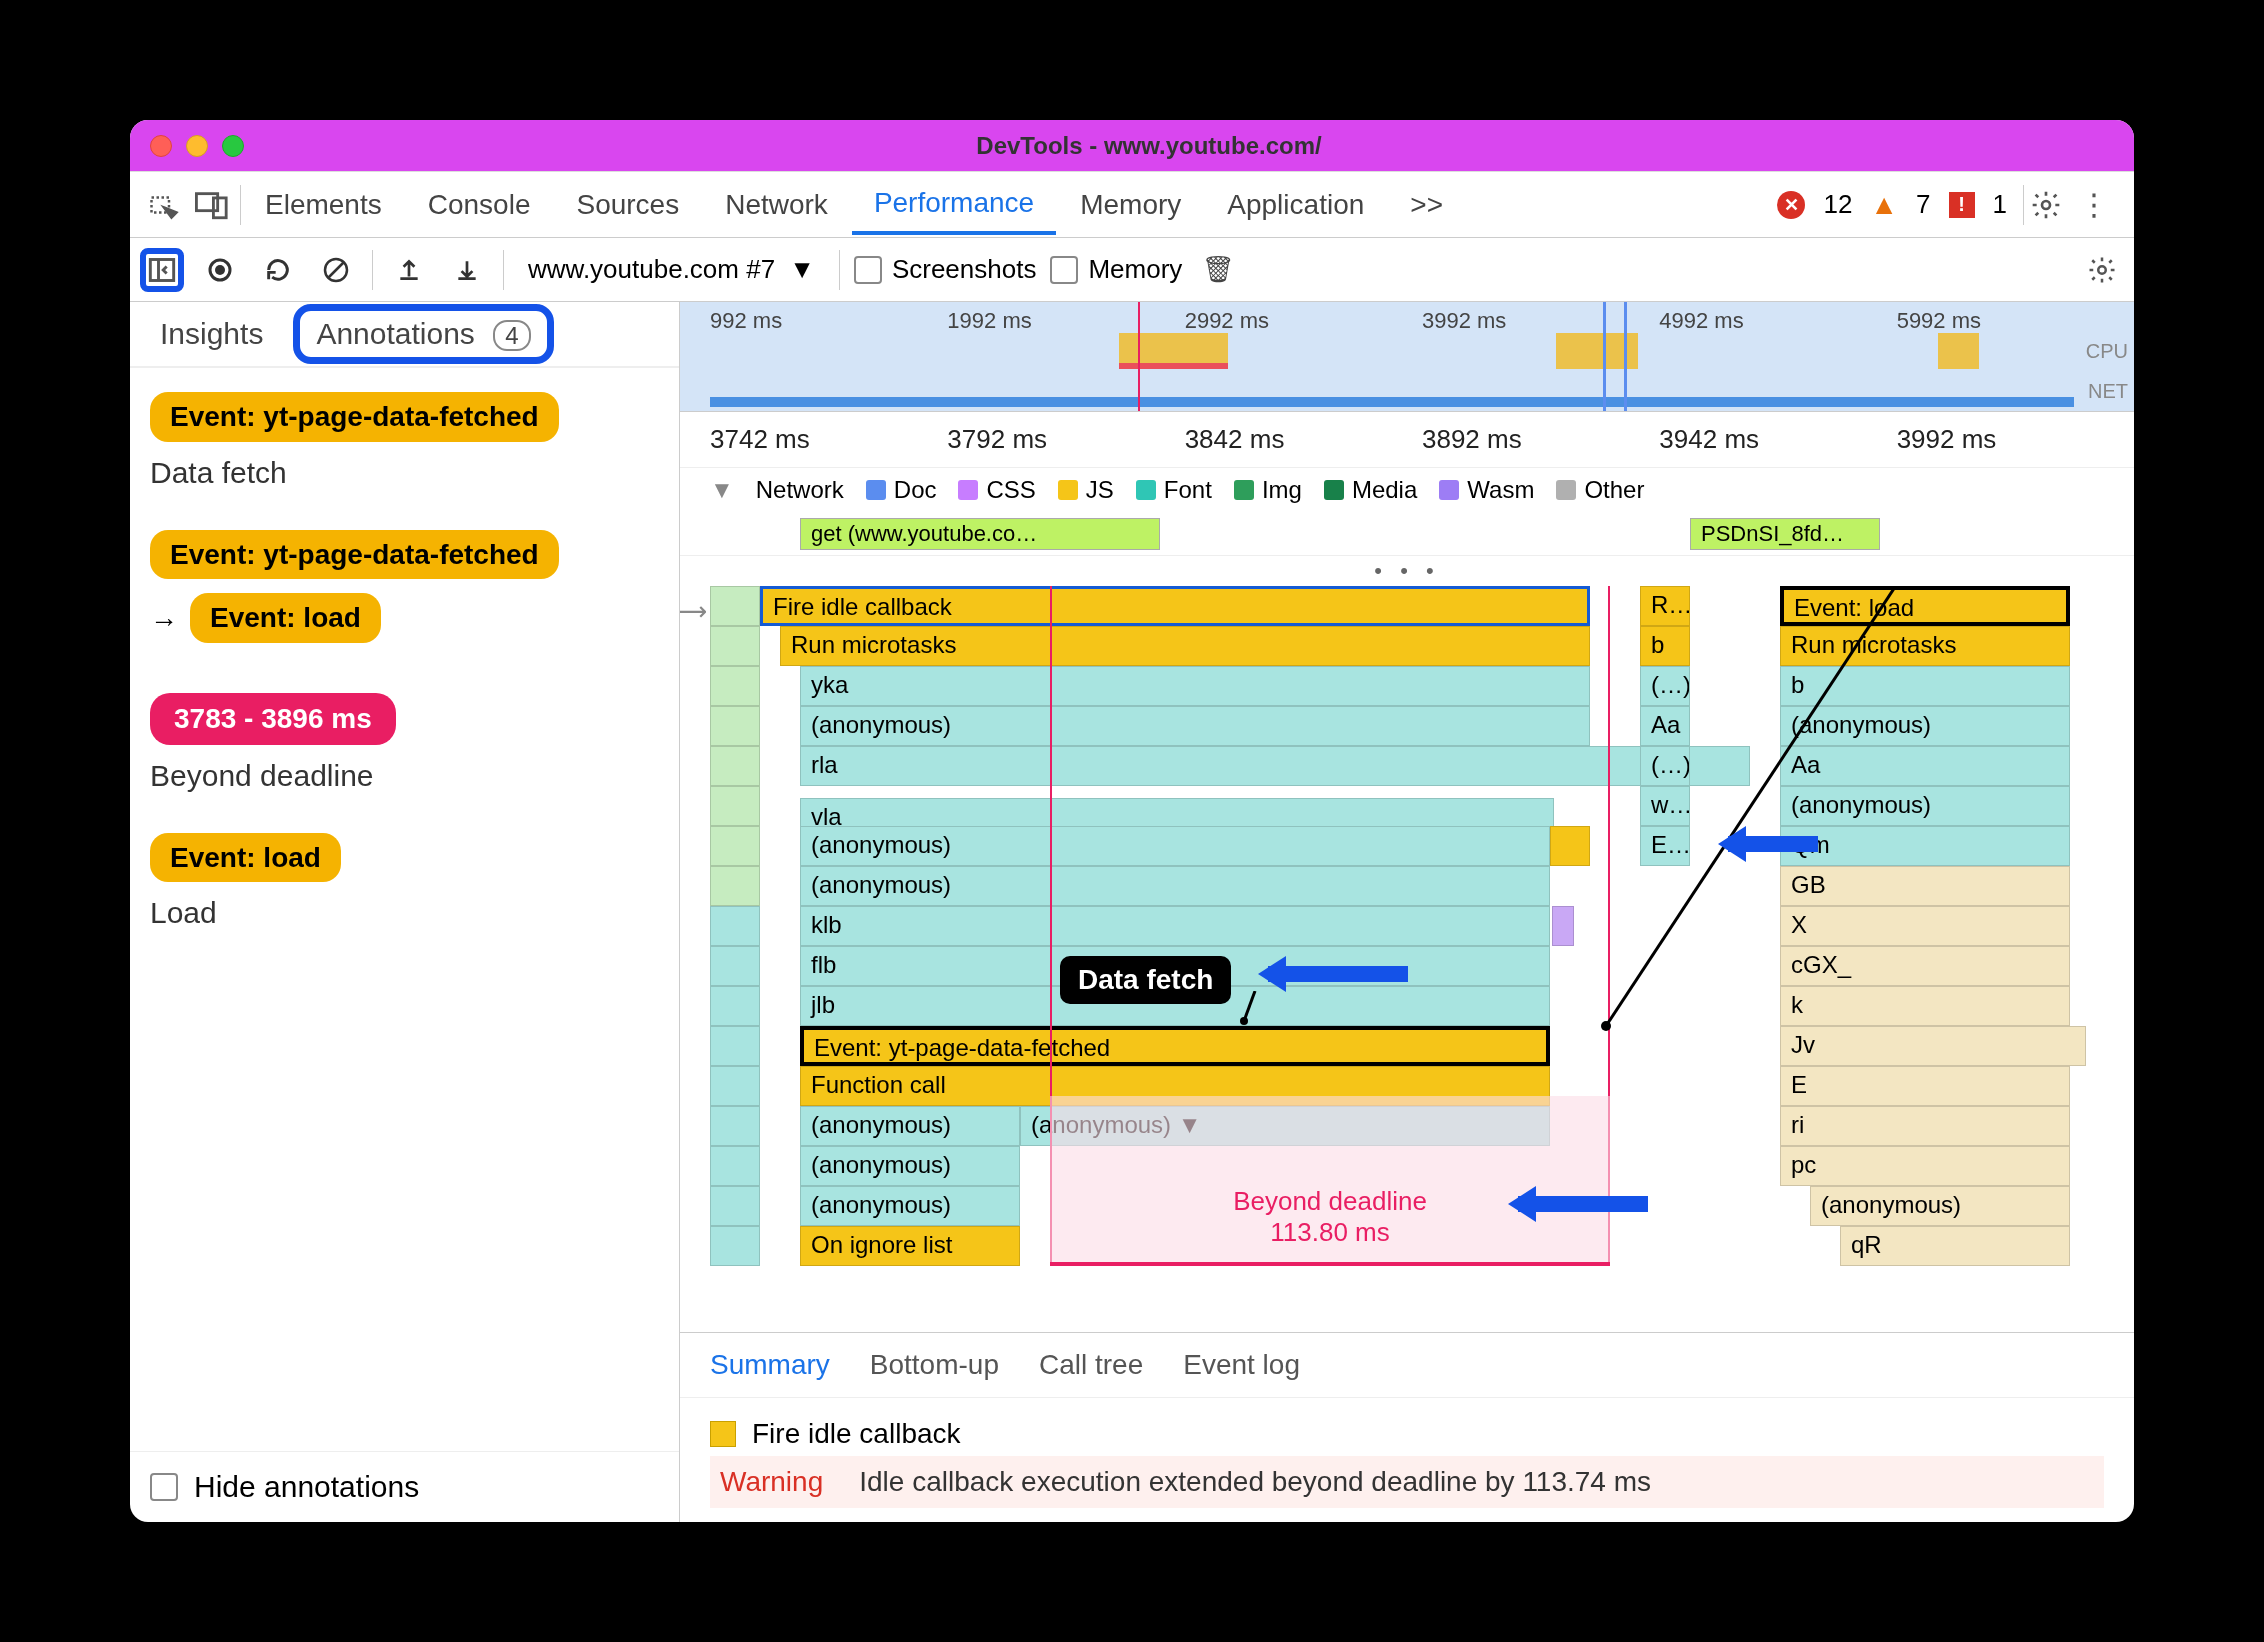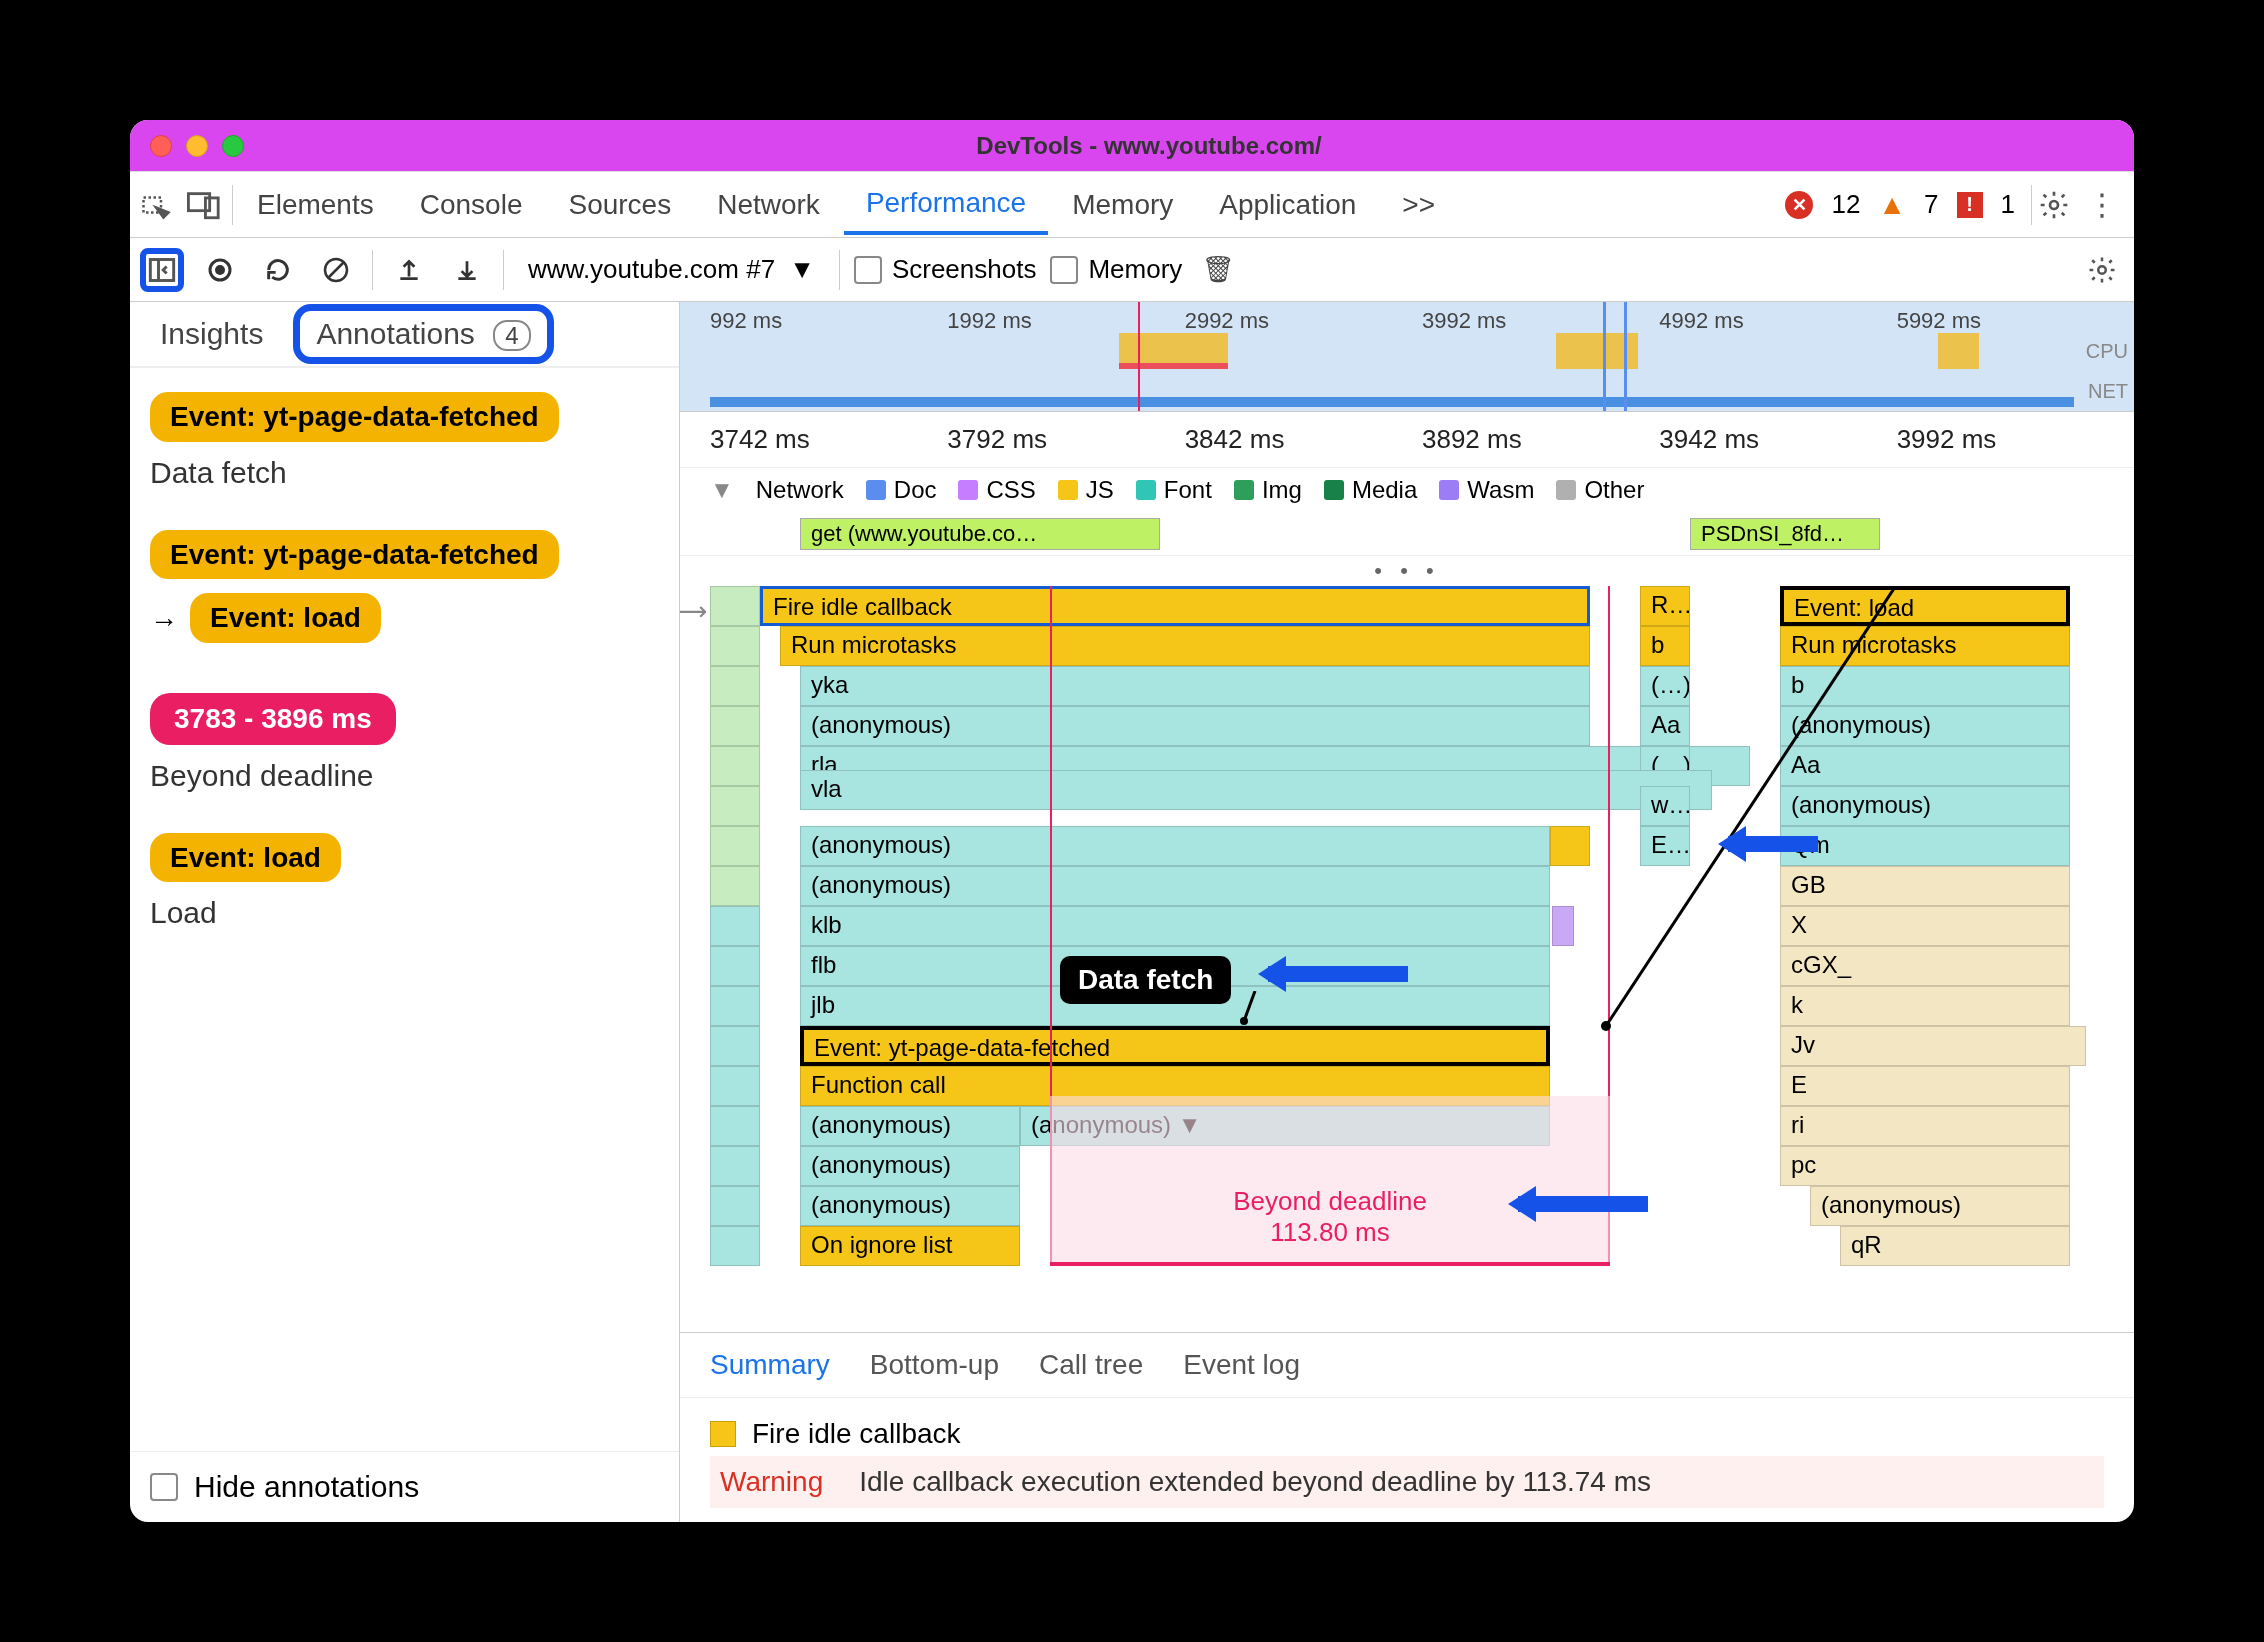--- a/index.html
+++ b/index.html
@@ -6,21 +6,21 @@
 body { font-family: -apple-system, "Helvetica Neue", Arial, sans-serif; background: #000; width: 2264px; height: 1642px; overflow: hidden; }
 .outer { padding: 120px 130px; }
 .window { width: 2004px; height: 1402px; background: #fff; border-radius: 18px; box-shadow: 0 30px 80px rgba(0,0,0,0.5); overflow: hidden; display: flex; flex-direction: column; }
 .titlebar { height: 52px; display: flex; align-items: center; padding: 0 20px; border-bottom: 1px solid #ddd; background: #d946ef; }
 .traffic { display: flex; gap: 14px; }
 .dot { width: 22px; height: 22px; border-radius: 50%; }
 .dot.red { background: #ff5f57; border: 1px solid #e0443e; }
 .dot.yellow { background: #febc2e; border: 1px solid #d89e22; }
 .dot.green { background: #28c840; border: 1px solid #1aab29; }
 .title { flex: 1; text-align: center; font-size: 24px; font-weight: 600; color: #333; margin-right: 60px; }
-.tabs { height: 66px; display: flex; align-items: center; border-bottom: 1px solid #ccc; padding: 0 6px; font-size: 28px; gap: 2px; }
+.tabs { height: 66px; display: flex; align-items: center; border-bottom: 1px solid #ccc; padding: 0 14px; font-size: 28px; gap: 2px; }
 .tab-item { padding: 12px 22px; color: #444; cursor: pointer; }
 .tab-item.active { color: #1a73e8; border-bottom: 4px solid #1a73e8; }
 .tab-icon { width: 40px; height: 40px; display: flex; align-items: center; justify-content: center; margin-right: 6px; cursor: pointer; }
 .spacer { flex: 1; }
 .status { display: flex; align-items: center; gap: 18px; font-size: 26px; padding-right: 14px; }
 .circle-red { width: 28px; height: 28px; border-radius: 50%; background: #d93025; color: #fff; display: inline-flex; align-items: center; justify-content: center; font-size: 18px; font-weight: bold; }
 .tri { color: #e8710a; font-size: 28px; }
 .sq { width: 26px; height: 26px; background: #d93025; color: #fff; display: inline-flex; align-items: center; justify-content: center; font-size: 20px; font-weight: bold; }
 .toolbar { height: 64px; display: flex; align-items: center; border-bottom: 1px solid #ccc; padding: 0 10px; gap: 14px; font-size: 26px; position: relative; }
 .tool-btn { width: 44px; height: 44px; display: flex; align-items: center; justify-content: center; cursor: pointer; color: #444; position: relative; }
@@ -325,21 +325,21 @@
               <div class="flame-bar yellow" style="left: 1100px; top: 40px; width: 290px;">Run microtasks</div>
               <div class="flame-bar cyan" style="left: 120px; top: 80px; width: 790px;">yka</div>
               <div class="flame-bar cyan" style="left: 960px; top: 80px; width: 50px;">(…)</div>
               <div class="flame-bar cyan" style="left: 1100px; top: 80px; width: 290px;">b</div>
               <div class="flame-bar cyan" style="left: 120px; top: 120px; width: 790px;">(anonymous)</div>
               <div class="flame-bar cyan" style="left: 960px; top: 120px; width: 50px;">Aa</div>
               <div class="flame-bar cyan" style="left: 1100px; top: 120px; width: 290px;">(anonymous)</div>
               <div class="flame-bar cyan" style="left: 120px; top: 160px; width: 950px;">rla</div>
               <div class="flame-bar cyan" style="left: 960px; top: 160px; width: 50px;">(…)</div>
               <div class="flame-bar cyan" style="left: 1100px; top: 160px; width: 290px;">Aa</div>
-              <div class="flame-bar cyan" style="left: 120px; top: 184px; width: 912px;">vla</div>
+              <div class="flame-bar cyan" style="left: 120px; top: 212px; width: 754px;">vla</div>
               <div class="flame-bar cyan" style="left: 960px; top: 200px; width: 50px;">w…</div>
               <div class="flame-bar cyan" style="left: 1100px; top: 200px; width: 290px;">(anonymous)</div>
               <div class="flame-bar cyan" style="left: 120px; top: 240px; width: 750px;">(anonymous)</div>
               <div class="flame-bar yellow" style="left: 870px; top: 240px; width: 40px;"></div>
               <div class="flame-bar cyan" style="left: 960px; top: 240px; width: 50px;">E…</div>
               <div class="flame-bar cyan" style="left: 1100px; top: 240px; width: 290px;">Qm</div>
               <div class="flame-bar cyan" style="left: 120px; top: 280px; width: 750px;">(anonymous)</div>
               <div class="flame-bar wheat" style="left: 1100px; top: 280px; width: 290px;">GB</div>
               <div class="flame-bar cyan" style="left: 120px; top: 320px; width: 750px;">klb</div>
               <div class="flame-bar yellow" style="left: 54px; top: 320px; width: 26px;"></div>

